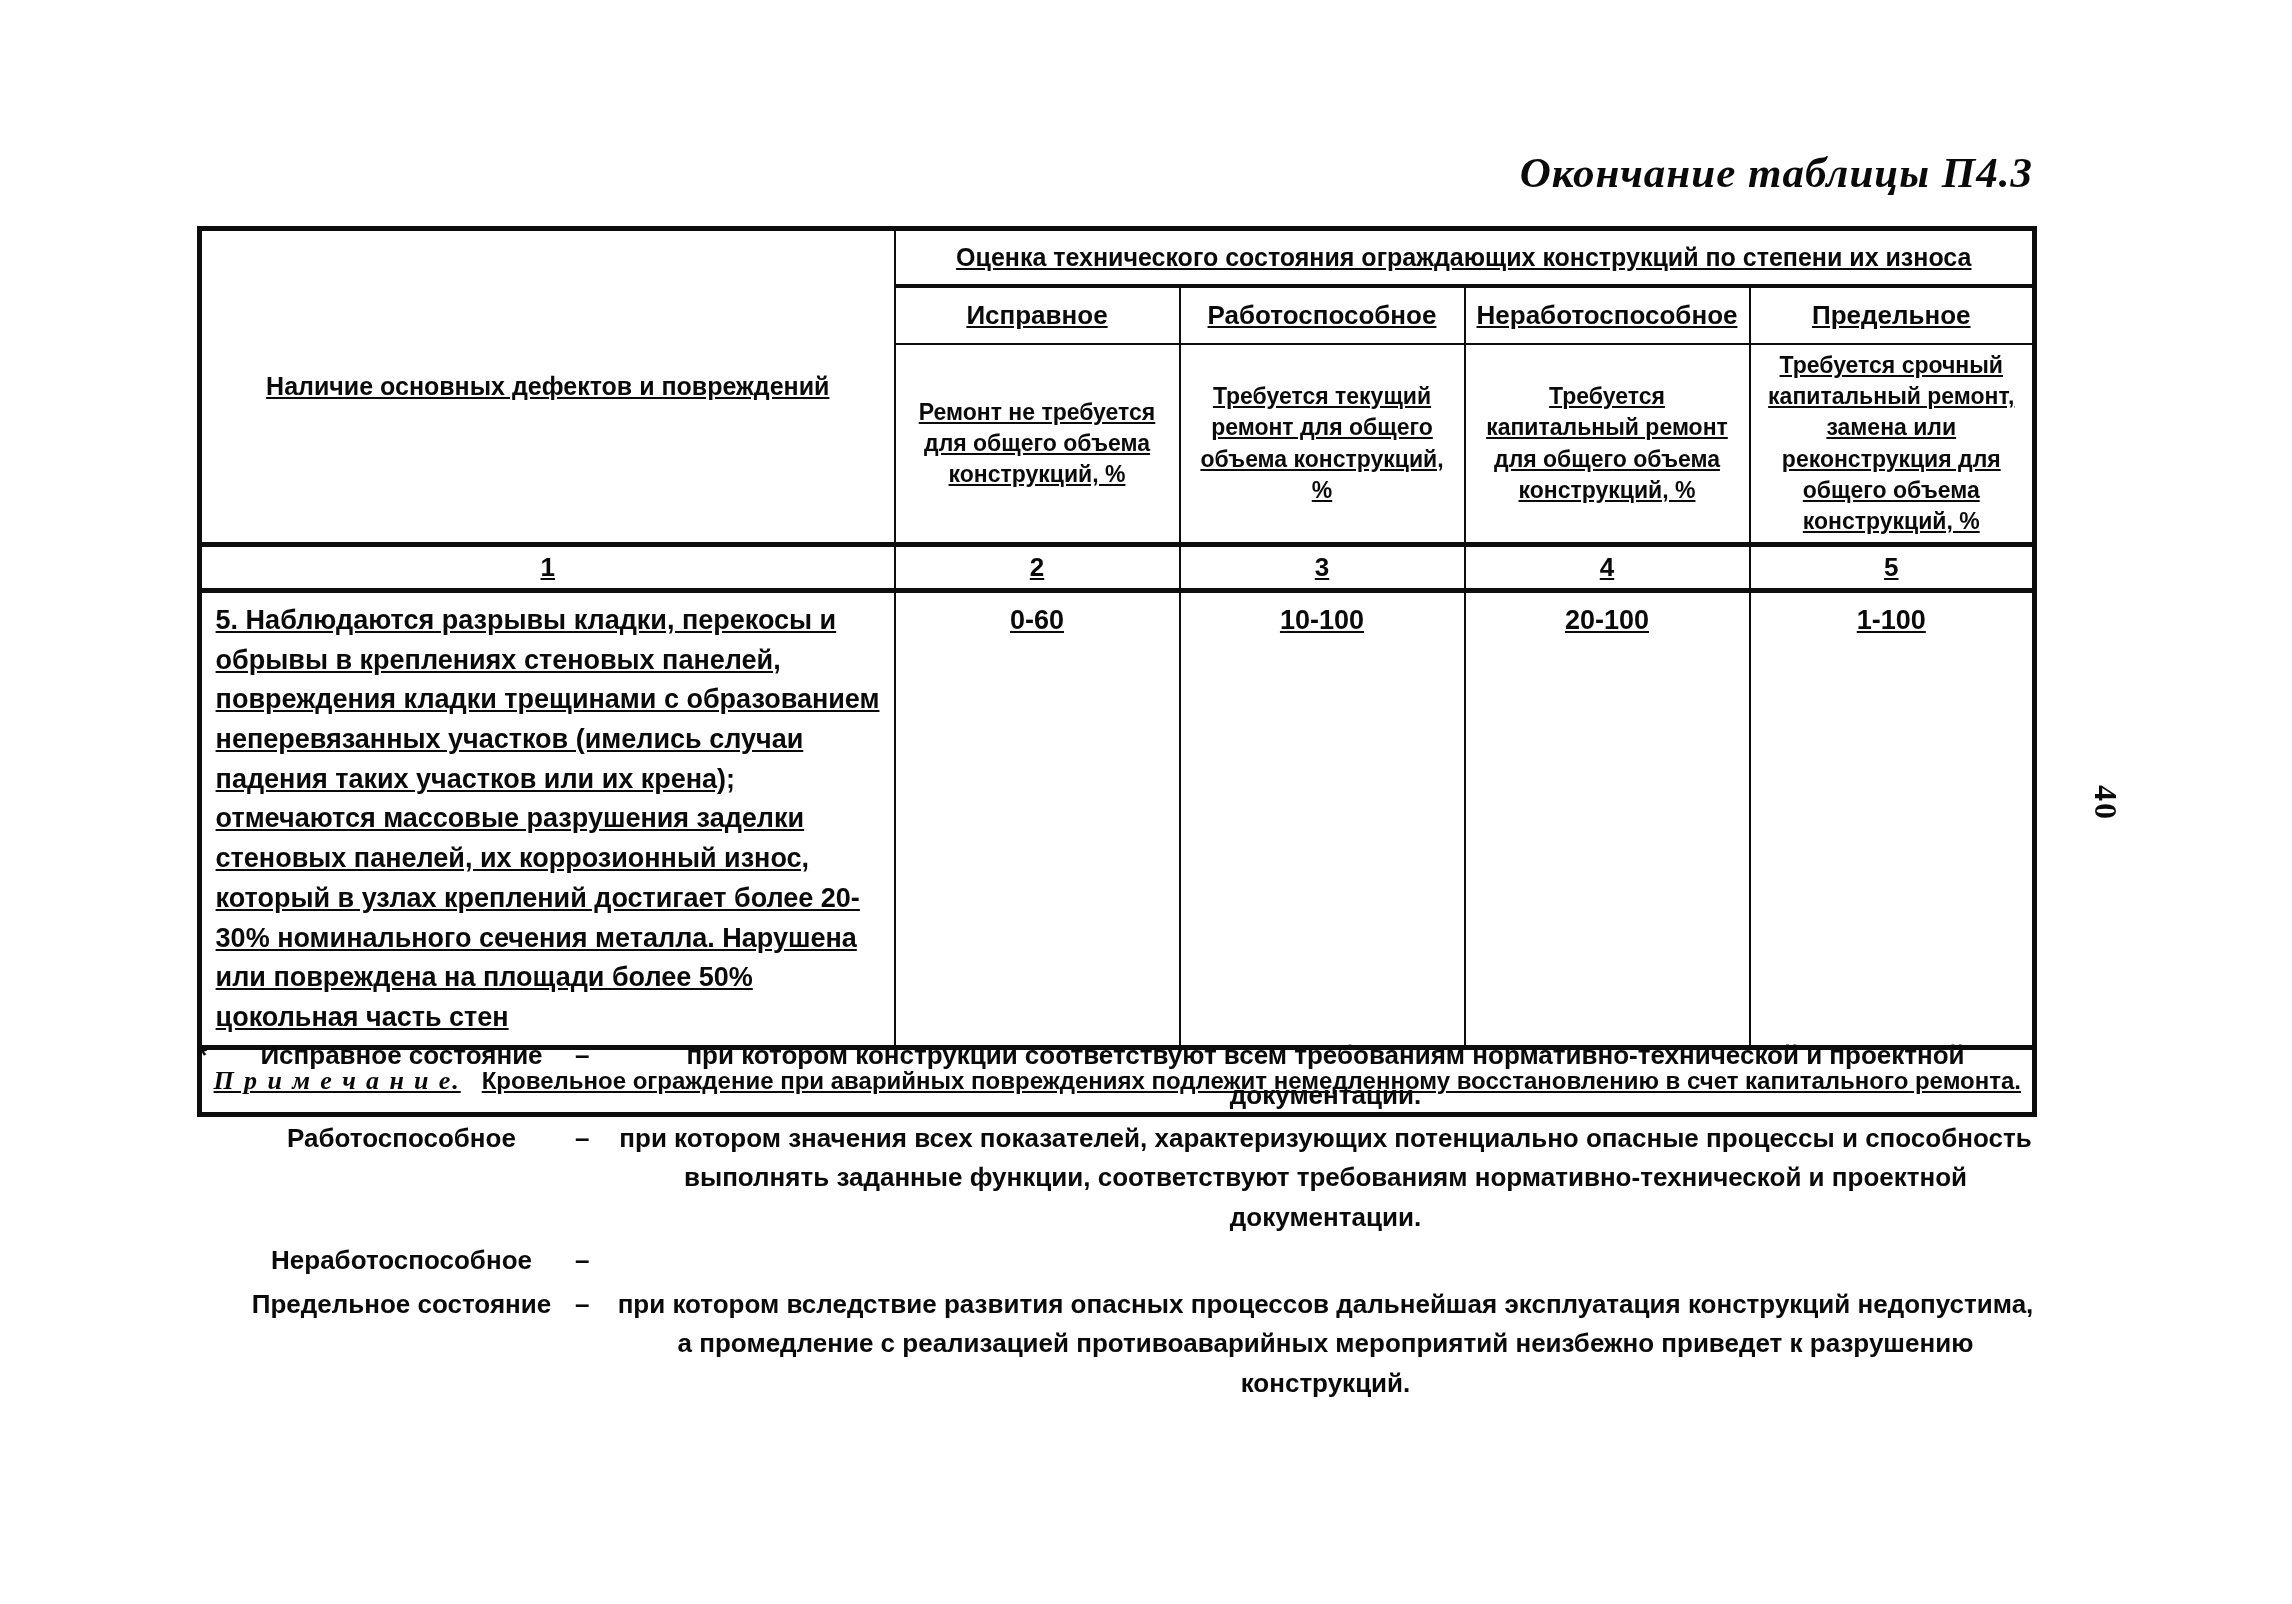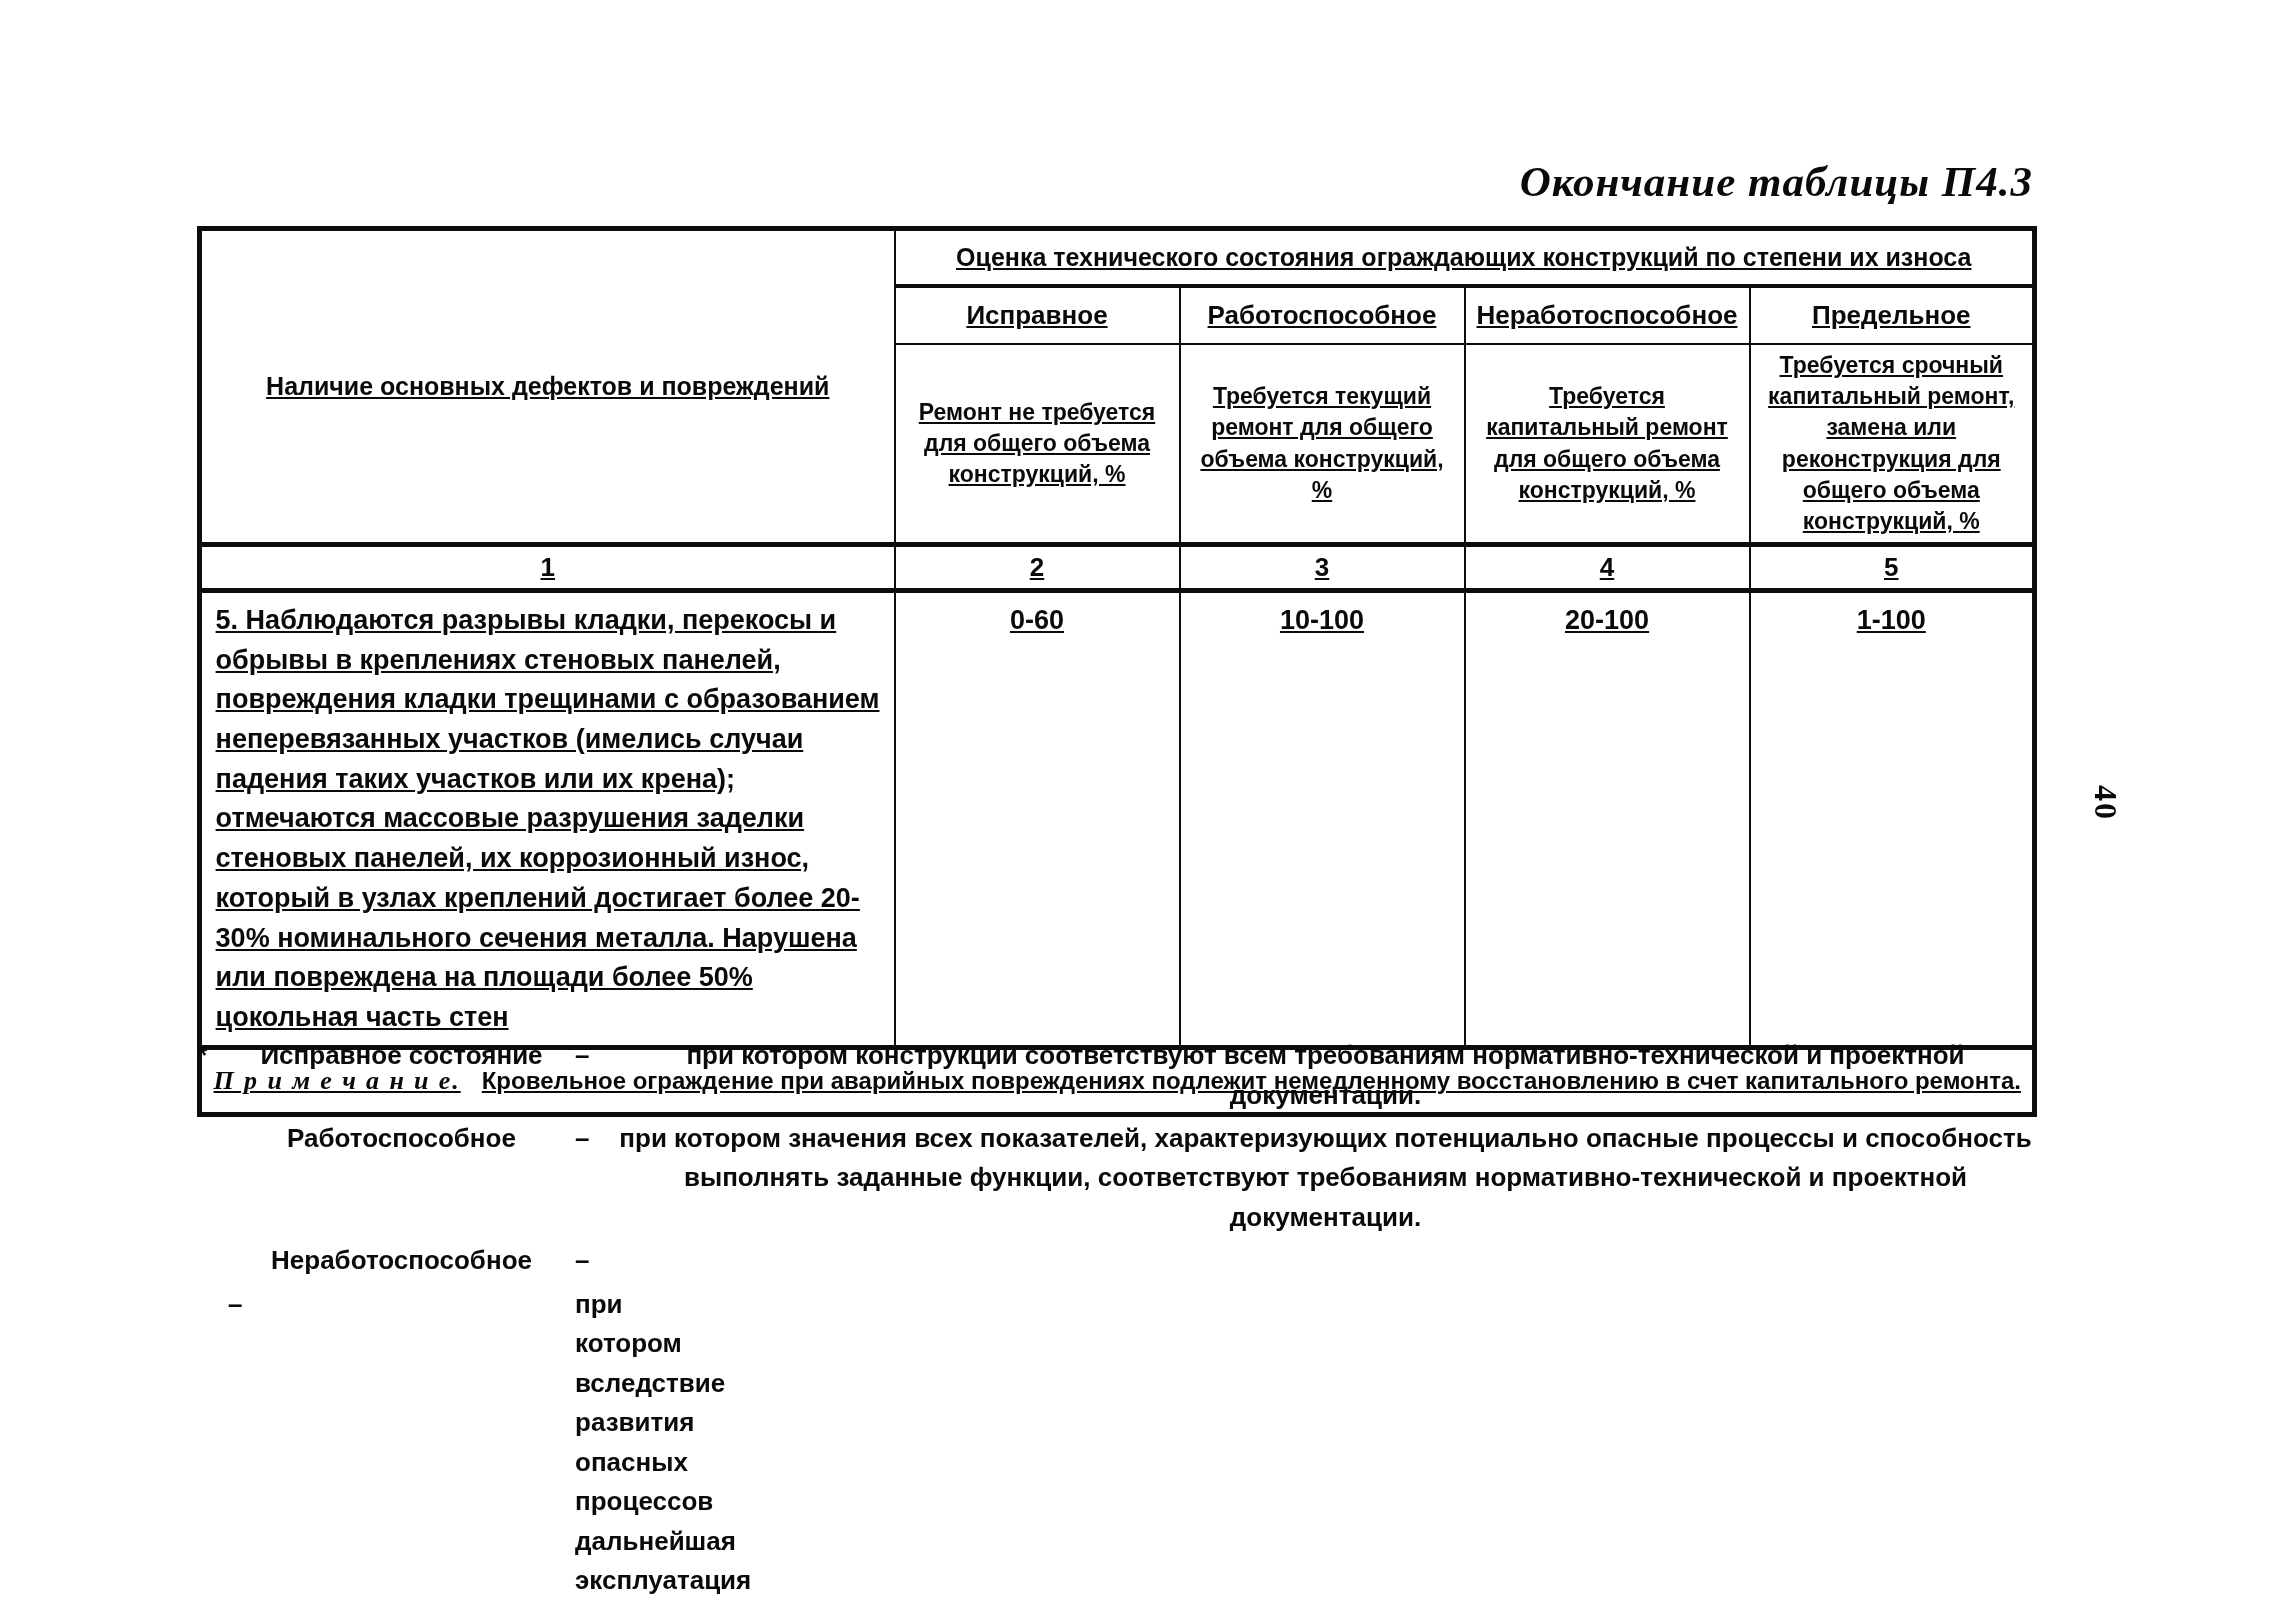--- a/index.html
+++ b/index.html
@@ -7,21 +7,21 @@
     position: relative;
     width: 2292px;
     height: 1605px;
     background: #ffffff;
     color: #0a0a0a;
     font-family: "Liberation Sans", sans-serif;
     overflow: hidden;
   }
   .title {
     position: absolute;
-    top: 157px;
+    top: 148px;
     right: 259px;
     font-family: "Liberation Serif", serif;
     font-style: italic;
     font-weight: 600;
     font-size: 43px;
     letter-spacing: 1px;
     white-space: nowrap;
   }
   table.tbl {
     position: absolute;
@@ -160,20 +160,21 @@
       <span class="fn-dash">–</span>
       <span class="fn-def">при котором значения всех показателей, характеризующих потенциально опасные процессы и способность выполнять заданные функции, соответствуют требованиям нормативно-технической и проектной документации.</span>
     </div>
     <div class="fn-item">
       <span class="fn-marker"></span>
       <span class="fn-label">Неработоспособное</span>
       <span class="fn-dash">–</span>
     </div>
     <div class="fn-item">
       <span class="fn-marker"></span>
+      <span class="fn-label">Предельное состояние</span>
       <span class="fn-dash">–</span>
       <span class="fn-def">при котором вследствие развития опасных процессов дальнейшая эксплуатация конструкций недопустима, а промедление с реализацией противоаварийных мероприятий неизбежно приведет к разрушению конструкций.</span>
     </div>
   </div>
 
   <div class="pagenum">40</div>
 
 </div>
 
 

